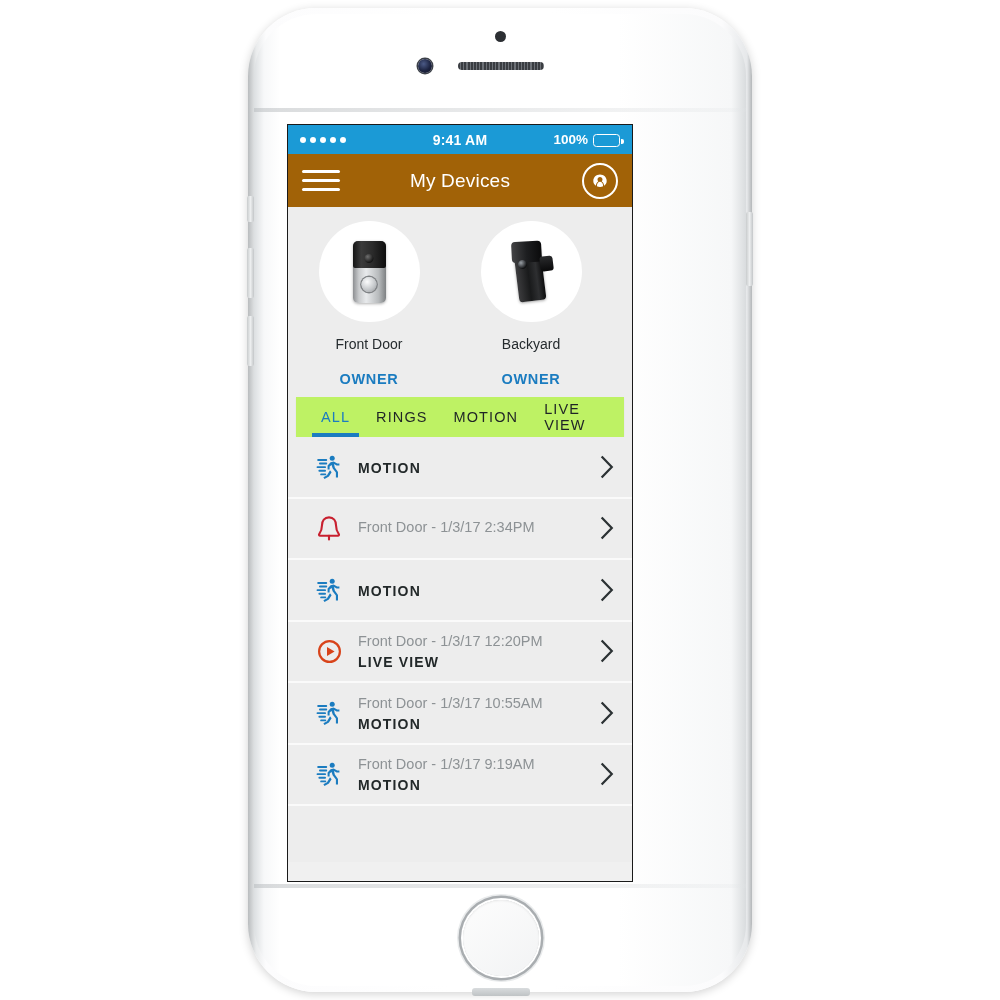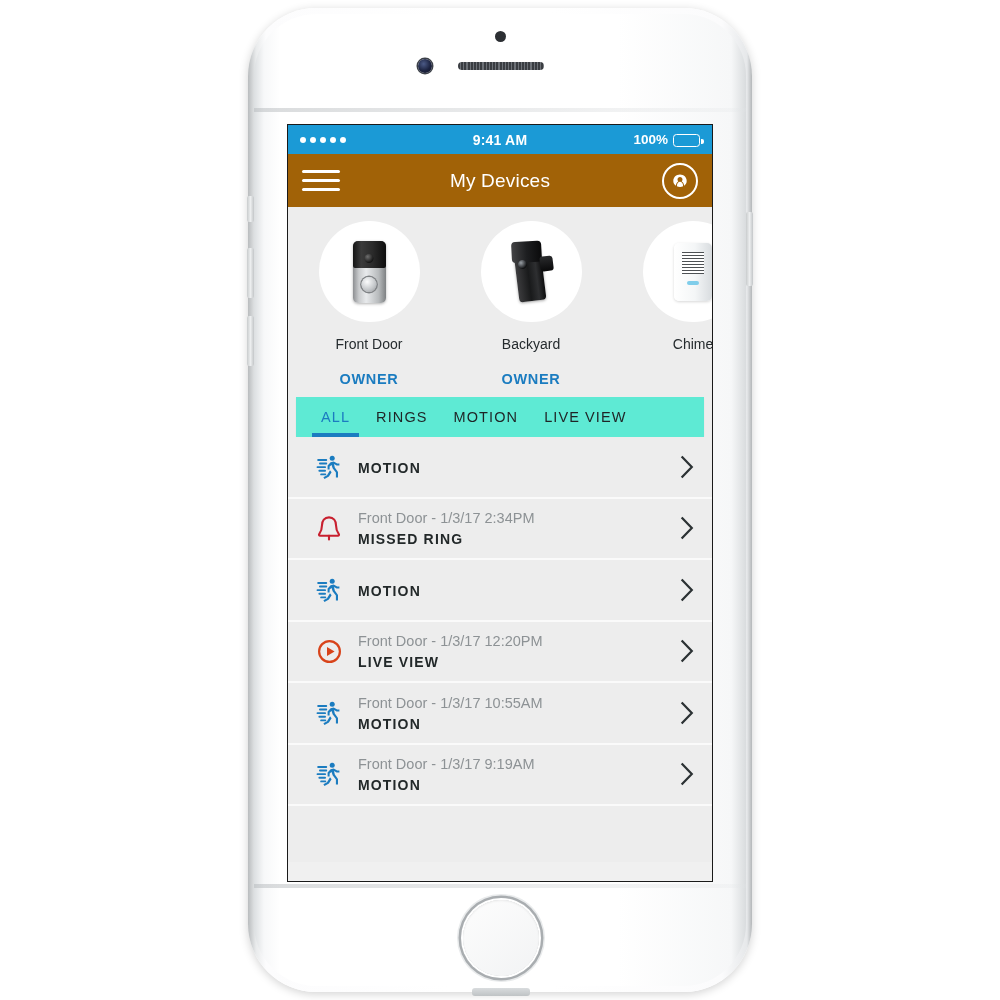--- a/index.html
+++ b/index.html
@@ -102,21 +102,21 @@
     left: 472px; top: 988px;
     width: 58px; height: 8px;
     border-radius: 3px;
     background: linear-gradient(to bottom, #d9dcde, #bfc3c5);
   }
 
   
   .screen {
     position: absolute;
     left: 287px; top: 124px;
-    width: 426px; height: 758px;
+    width: 346px; height: 758px;
     background: #f0f0f0;
     overflow: hidden;
     border: 1px solid #1a1a1a;
   }
 
   
   .statusbar {
     height: 29px;
     background: #1b9ad6;
     display: flex;
@@ -313,21 +313,21 @@
     width: 12px; height: 4px; border-radius: 2px;
     background: #7fcdea;
   }
 
   
   .tabs-wrap {
     background: #ededed;
     padding: 0 8px;
   }
   .tabs {
-    background: #5eead4;
+    background: #bef264;
     height: 40px;
     display: flex;
     align-items: stretch;
     padding-left: 12px;
     box-shadow: 0 1px 2px rgba(0,0,0,0.05);
   }
   .tab {
     display: flex;
     align-items: center;
     justify-content: center;
@@ -520,21 +520,20 @@
         </div>
         <div class="event-row">
           <div class="event-icon">
             <svg width="24" height="27" viewBox="0 0 24 27" aria-hidden="true">
               <path d="M12 2.4 C 7.4 2.4 5.0 5.8 5.0 10.2 C 5.0 15.0 3.4 17.4 2.2 19.1 C 1.7 19.8 2.2 20.8 3.1 20.8 L20.9 20.8 C 21.8 20.8 22.3 19.8 21.8 19.1 C 20.6 17.4 19.0 15.0 19.0 10.2 C 19.0 5.8 16.6 2.4 12 2.4 Z" fill="none" stroke="#c8202f" stroke-width="2.1" stroke-linejoin="round"></path>
               <path d="M12 20.8 L12 24.4" stroke="#c8202f" stroke-width="2.1" stroke-linecap="round"></path>
             </svg>
           </div>
           <div class="event-text">
             <div class="event-title">Front Door - 1/3/17 2:34PM</div>
-            <div class="event-type">MISSED RING</div>
           </div>
           <div class="chevron">
             <svg width="15" height="24" viewBox="0 0 15 24" aria-hidden="true">
               <path d="M2.4 2.2 L11.8 12 L2.4 21.8" fill="none" stroke="#2b3133" stroke-width="2.2" stroke-linecap="square"></path>
             </svg>
           </div>
         </div>
         <div class="event-row">
           <div class="event-icon">
             <svg width="26" height="26" viewBox="0 0 26 26" aria-hidden="true">

